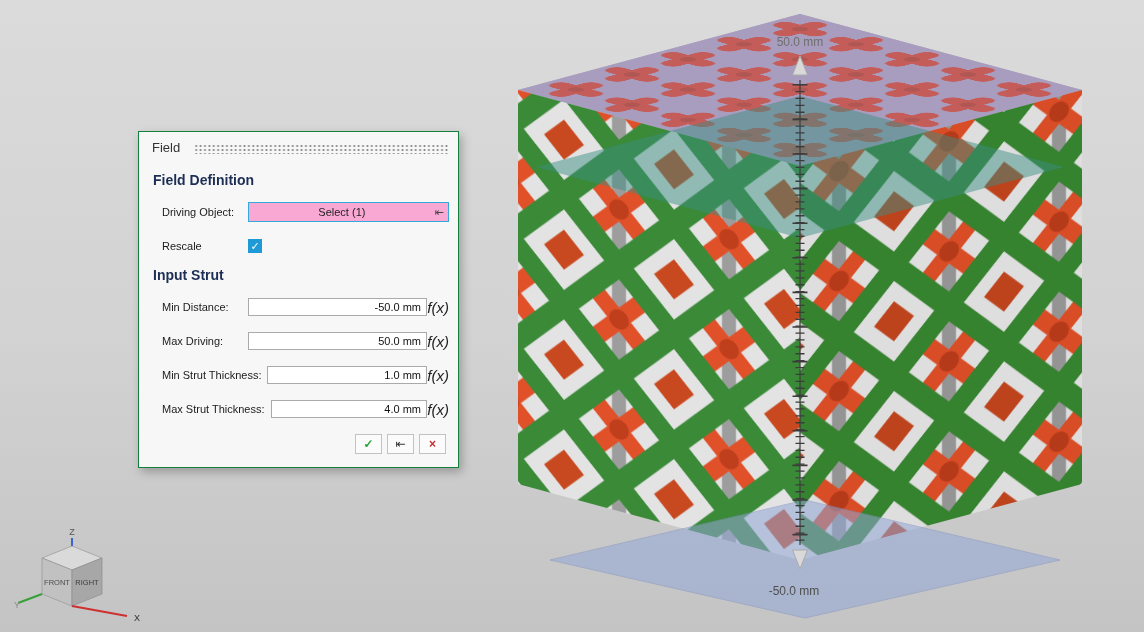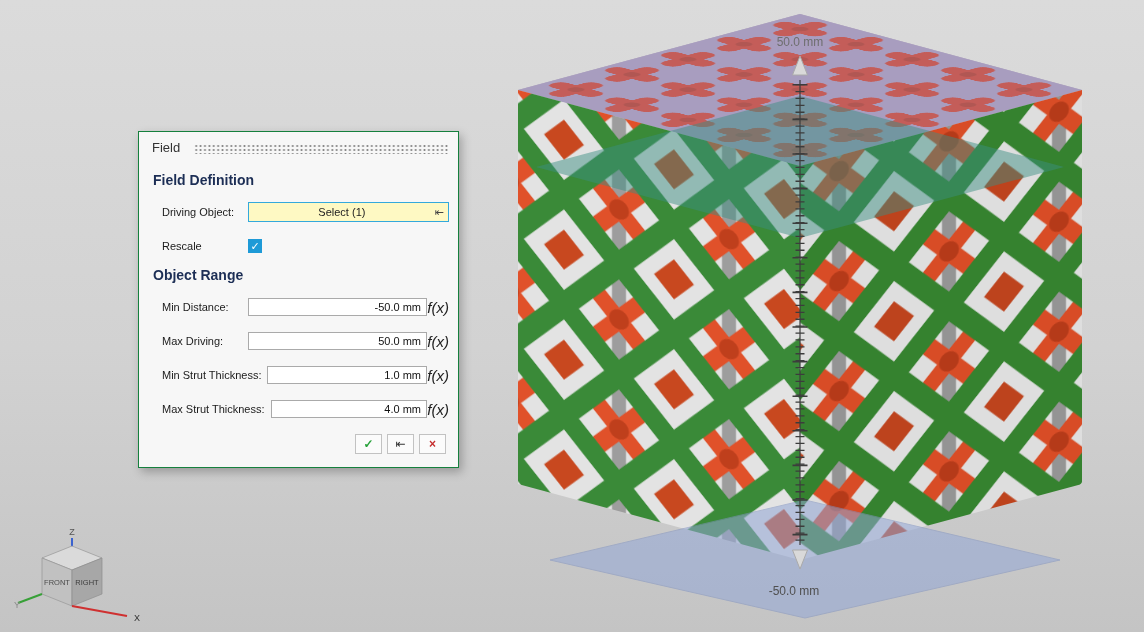--- a/index.html
+++ b/index.html
@@ -27,21 +27,21 @@
     flex:1; height:11px; margin-left:14px; margin-top:2px;
     background-image:radial-gradient(circle,#878787 0.9px,transparent 1.1px);
     background-size:4.4px 4px; background-position:0 1px;
   }
   .panel-body { padding:4px 9px 10px 13px; }
   .sec-heading { font-size:14px; font-weight:bold; color:#1c2e55; margin:11px 0 7px 1px; }
   .row { display:flex; align-items:center; margin:14px 0 3px 10px; min-height:20px; }
   .lbl { font-size:11px; color:#1b1b1b; min-width:86px; padding-right:6px; white-space:nowrap; }
 
   .select-btn {
-    flex:1; height:20px; border:1px solid #34a9dc; background:#fef9c3;
+    flex:1; height:20px; border:1px solid #34a9dc; background:#f9a8d4;
     display:flex; align-items:center; font-size:11px; color:#222;
     cursor:pointer; font-family:inherit;
   }
   .select-text { flex:1; text-align:center; }
   .select-icon { font-size:11px; color:#444; padding-right:4px; line-height:1; }
 
   .checkbox {
     width:14px; height:14px; border:1px solid #8b8b8b; background:#fff;
     display:inline-flex; align-items:center; justify-content:center;
     font-size:11px; color:#fff; cursor:pointer;
@@ -155,21 +155,21 @@
       </button>
     </div>
 
     <div class="row">
       <label class="lbl">Rescale</label>
       <span class="checkbox checked">
         <span>✓</span>
       </span>
     </div>
 
-    <div class="sec-heading">Object Range</div>
+    <div class="sec-heading">Input Strut</div>
 
     <div class="row">
       <label class="lbl">Min Distance:</label>
       <input class="num-input" value="-50.0 mm" style="">
       <span class="fx"><span class="it">f(x)</span></span>
     </div>
 
     <div class="row">
       <label class="lbl">Max Driving:</label>
       <input class="num-input" value="50.0 mm" style="">

